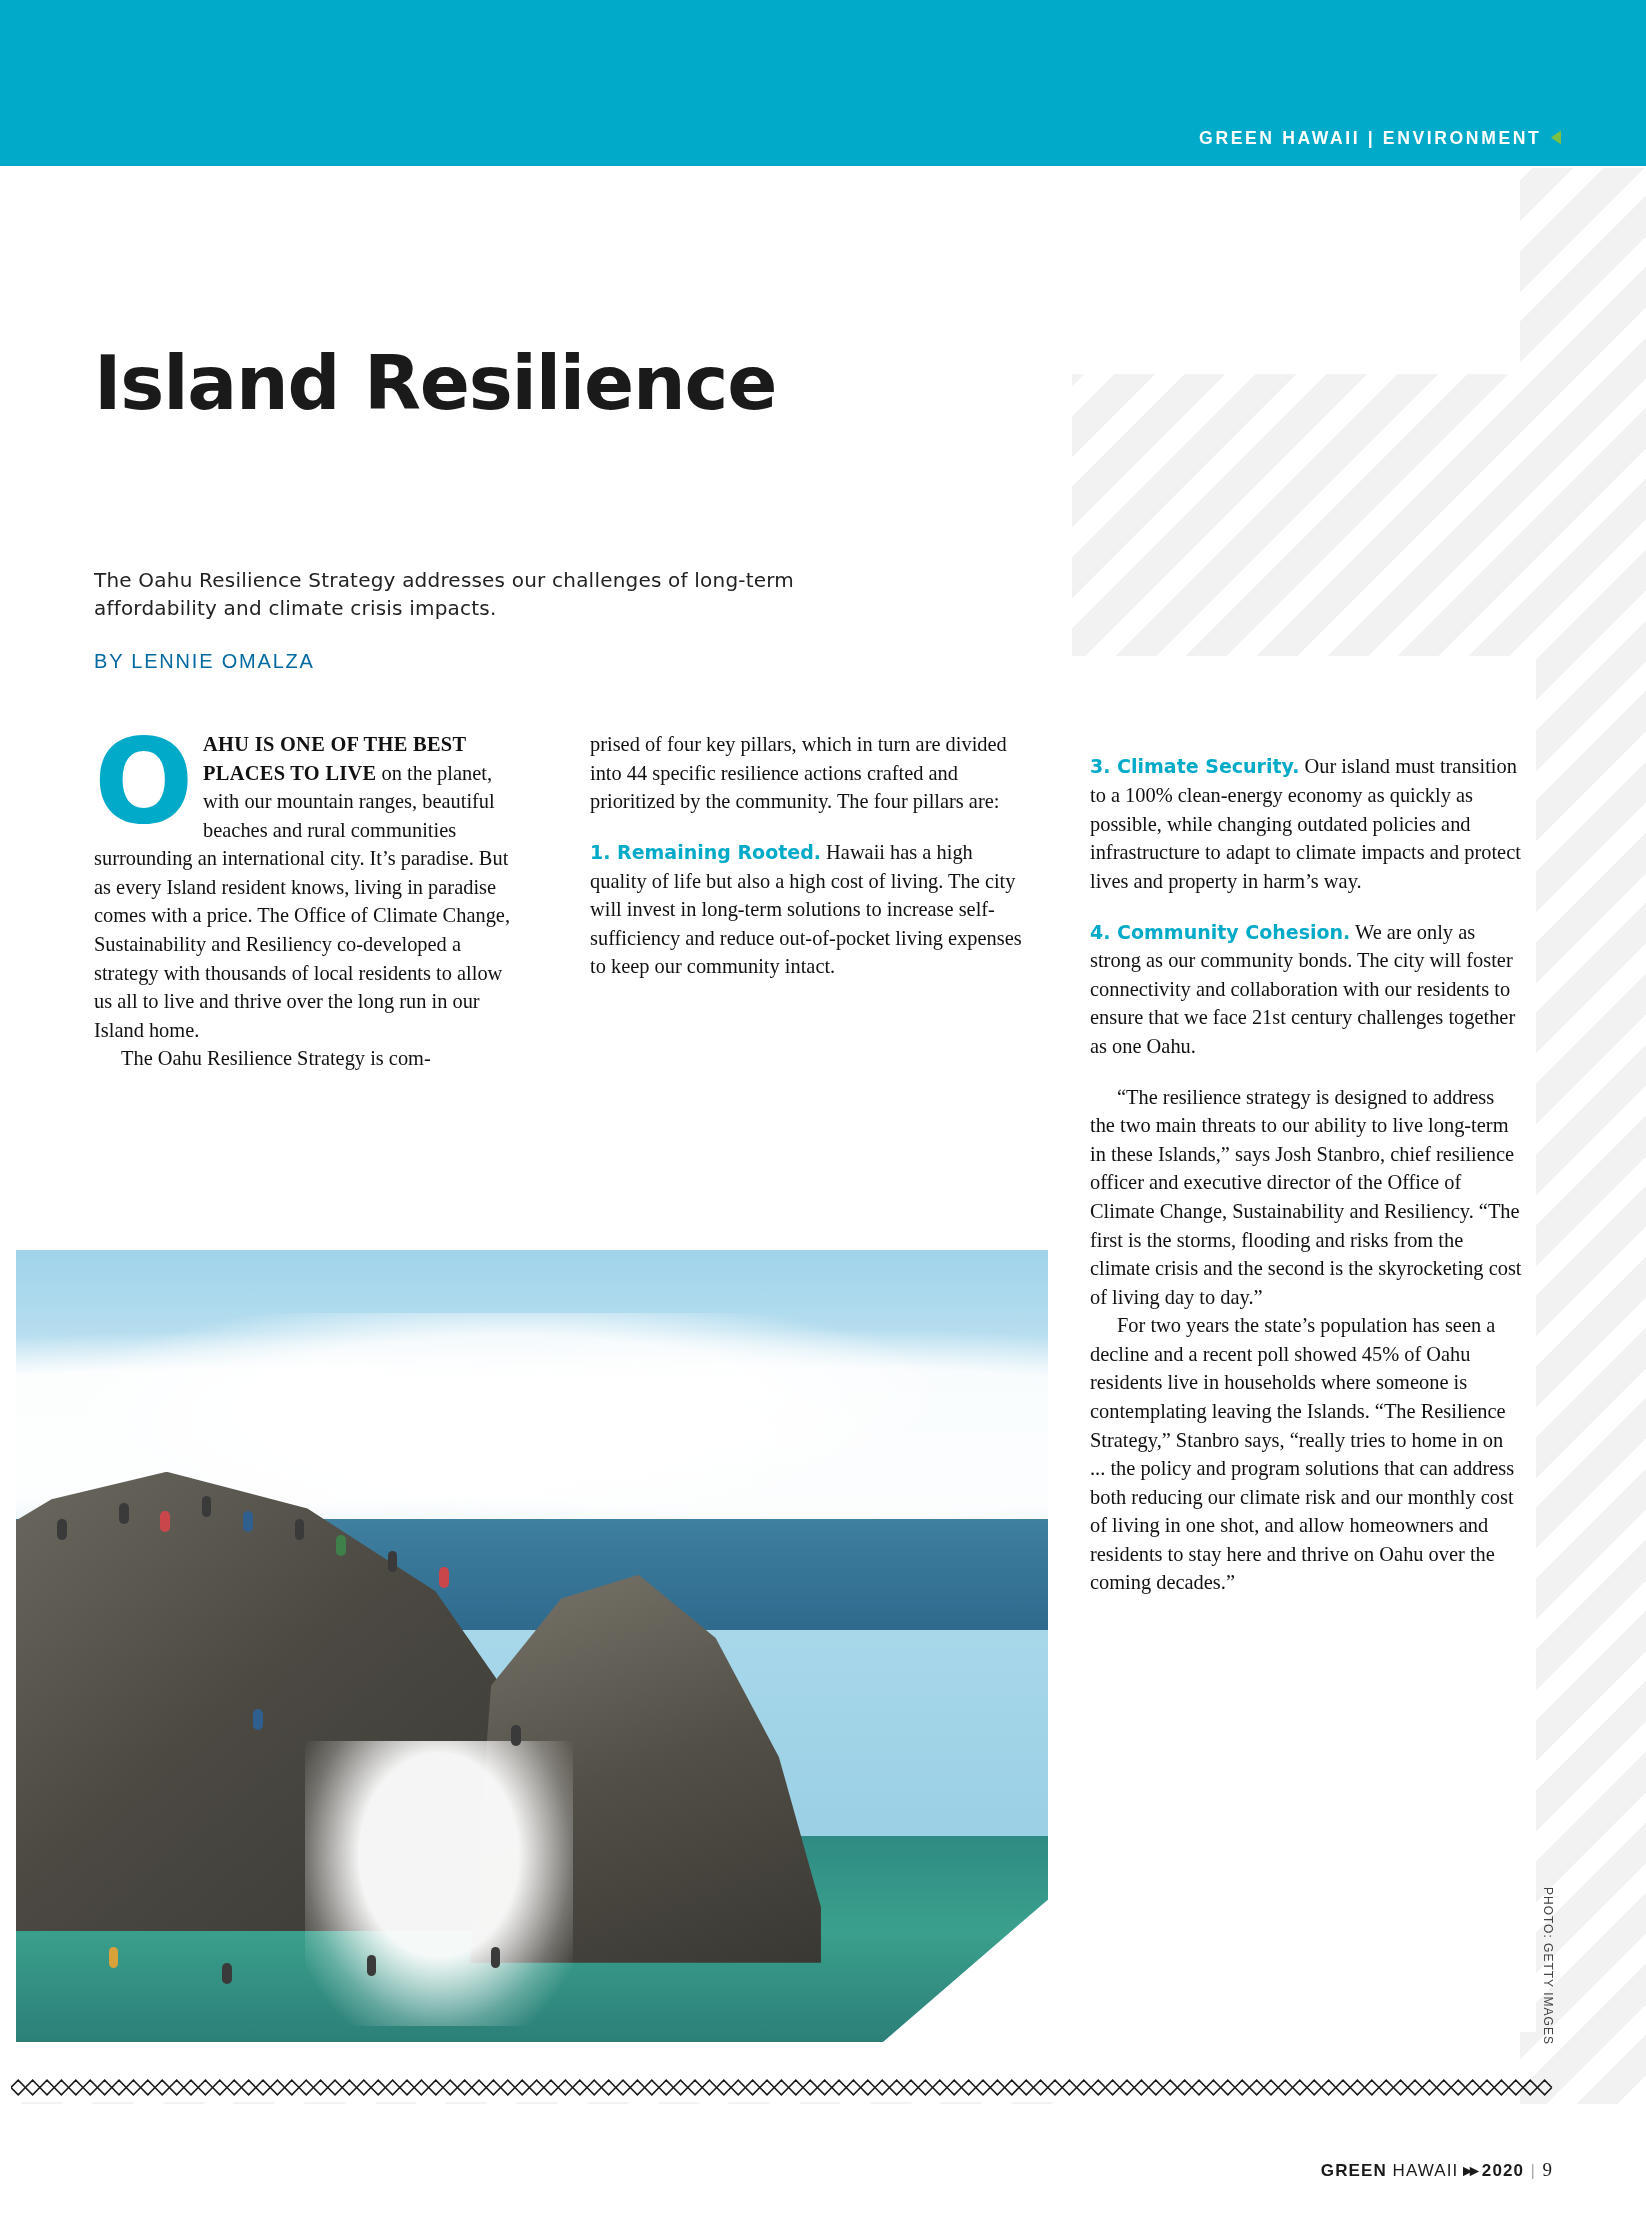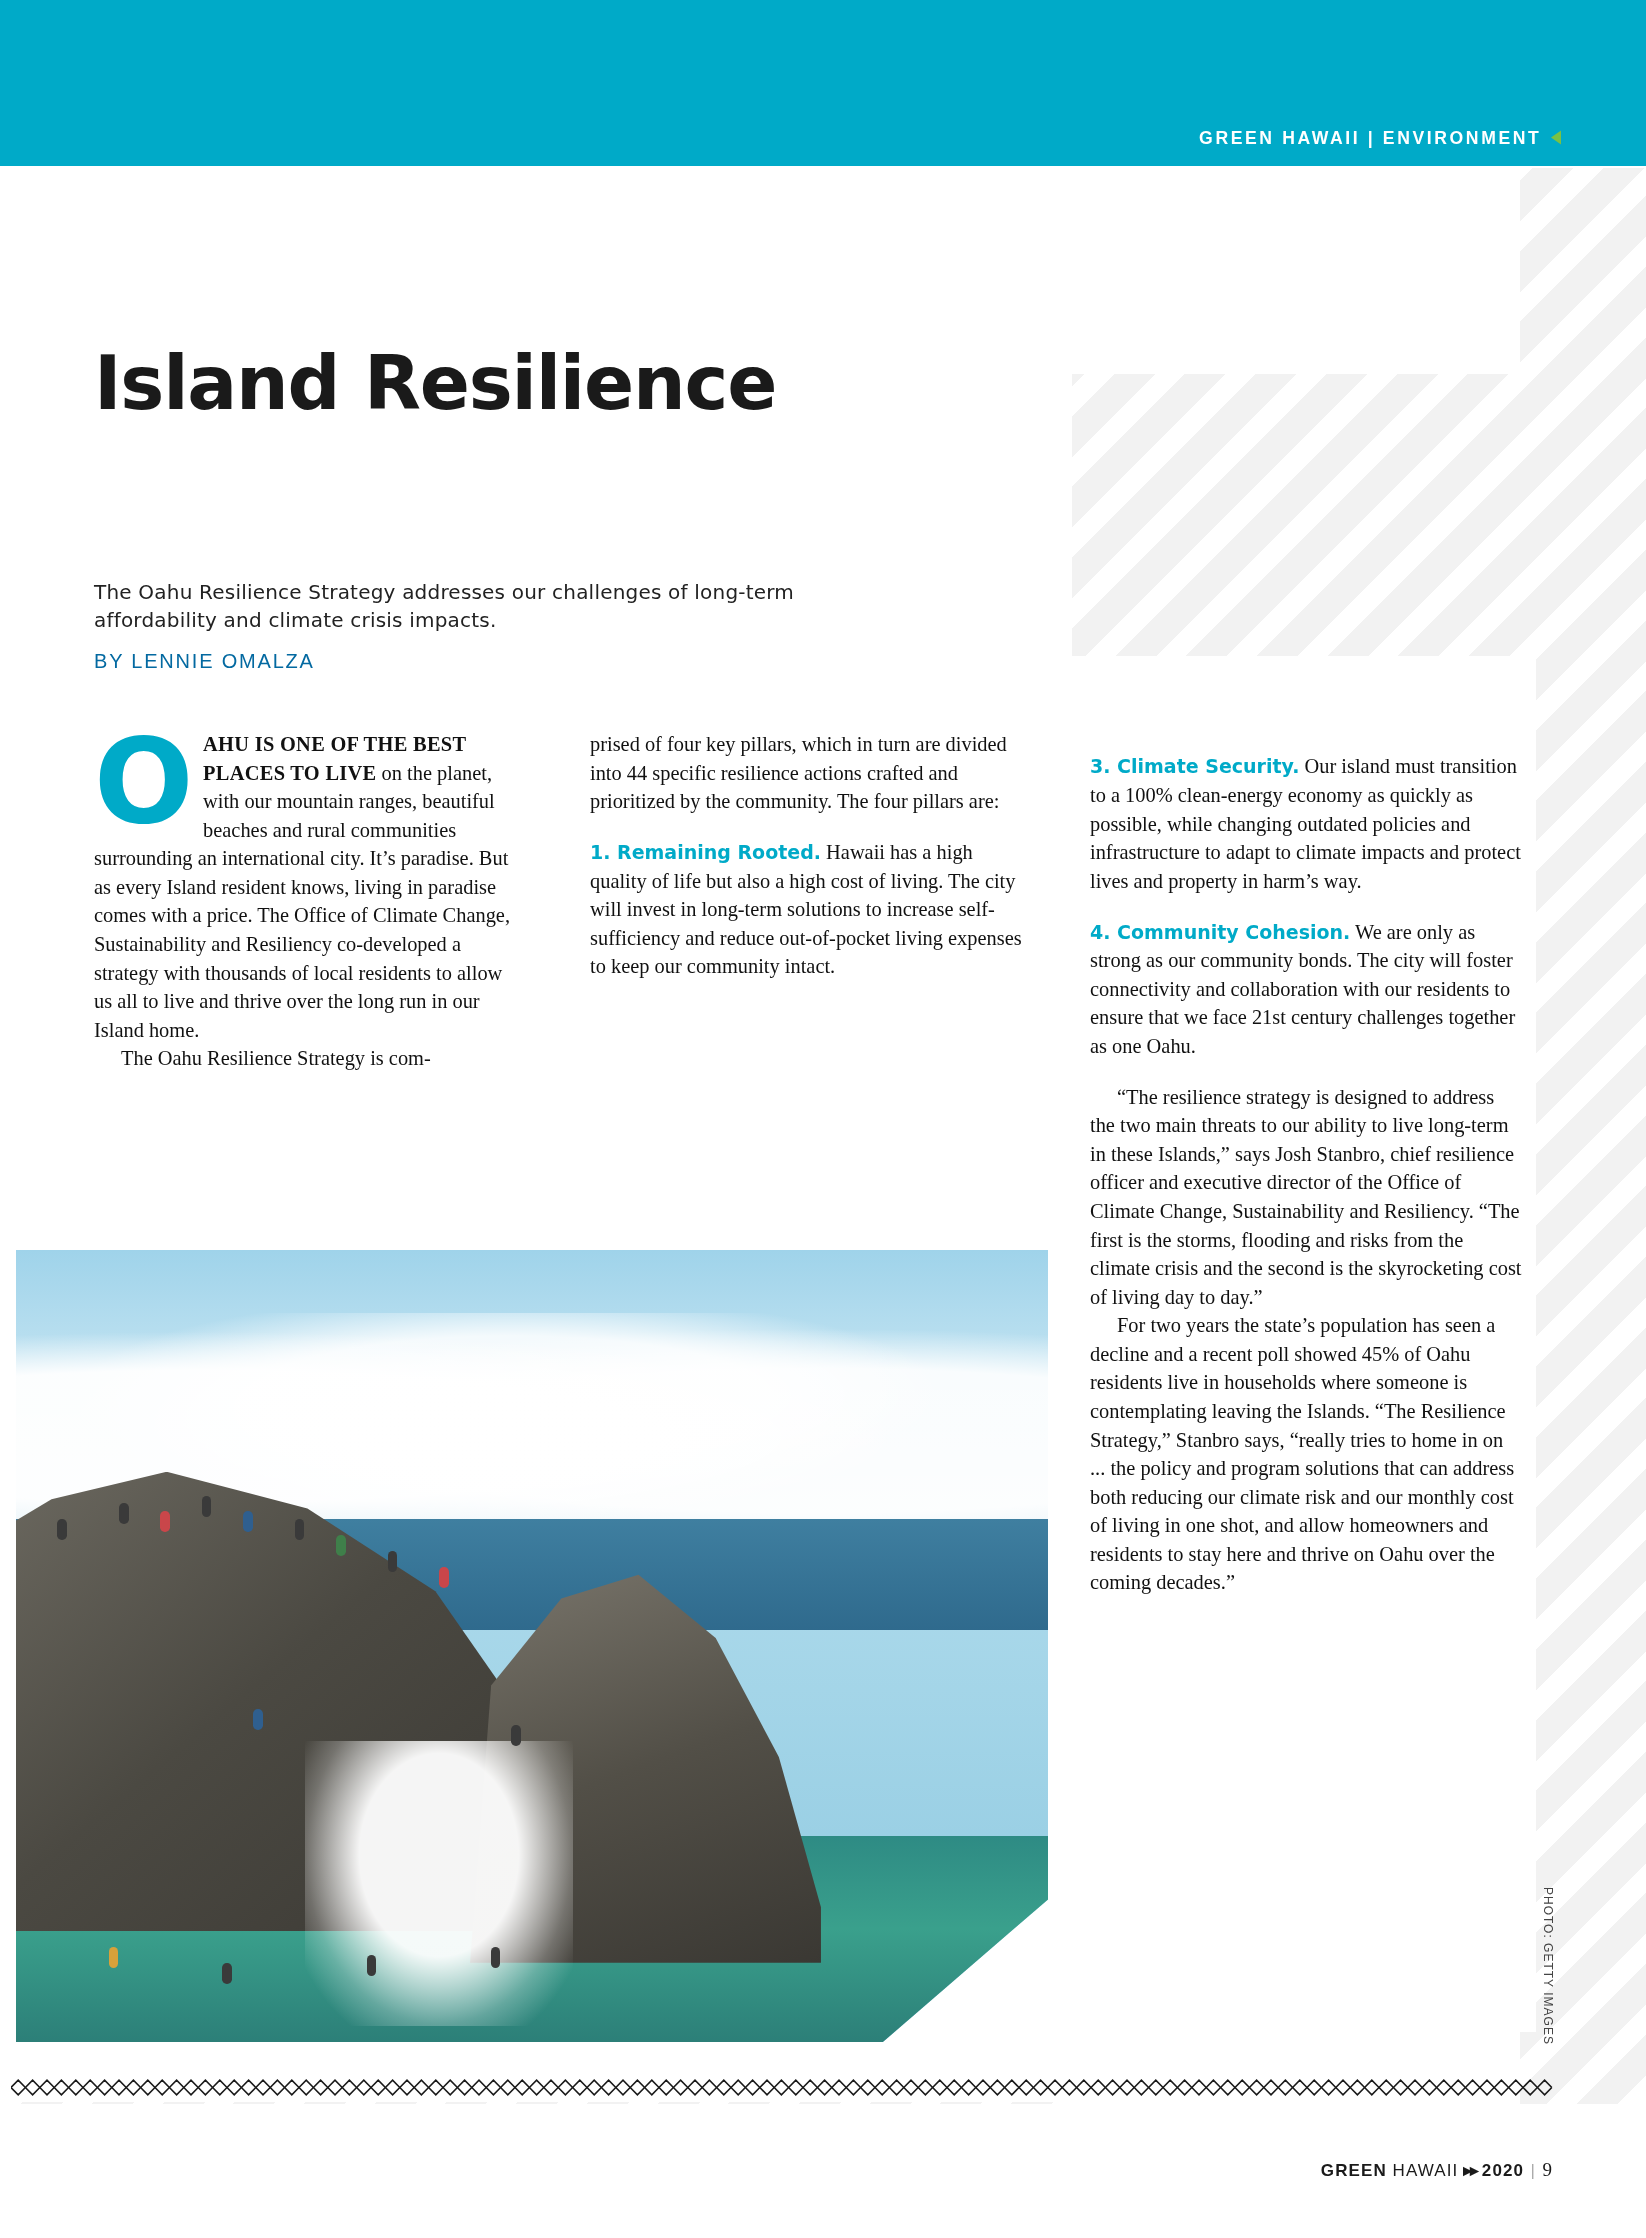--- a/index.html
+++ b/index.html
@@ -95,21 +95,20 @@
     position: absolute;
     left: 94px;
     top: 566px;
     width: 736px;
     font-family: "DejaVu Sans", sans-serif;
     font-size: 20px;
     line-height: 1.42;
     letter-spacing: 0.2px;
     color: #222222;
     z-index: 10;
-    margin-top: 12px;
   }
   .byline {
     position: absolute;
     left: 94px;
     top: 650px;
     font-family: "Liberation Sans", sans-serif;
     font-size: 20px;
     letter-spacing: 1.8px;
     color: #0369a1;
     z-index: 10;

